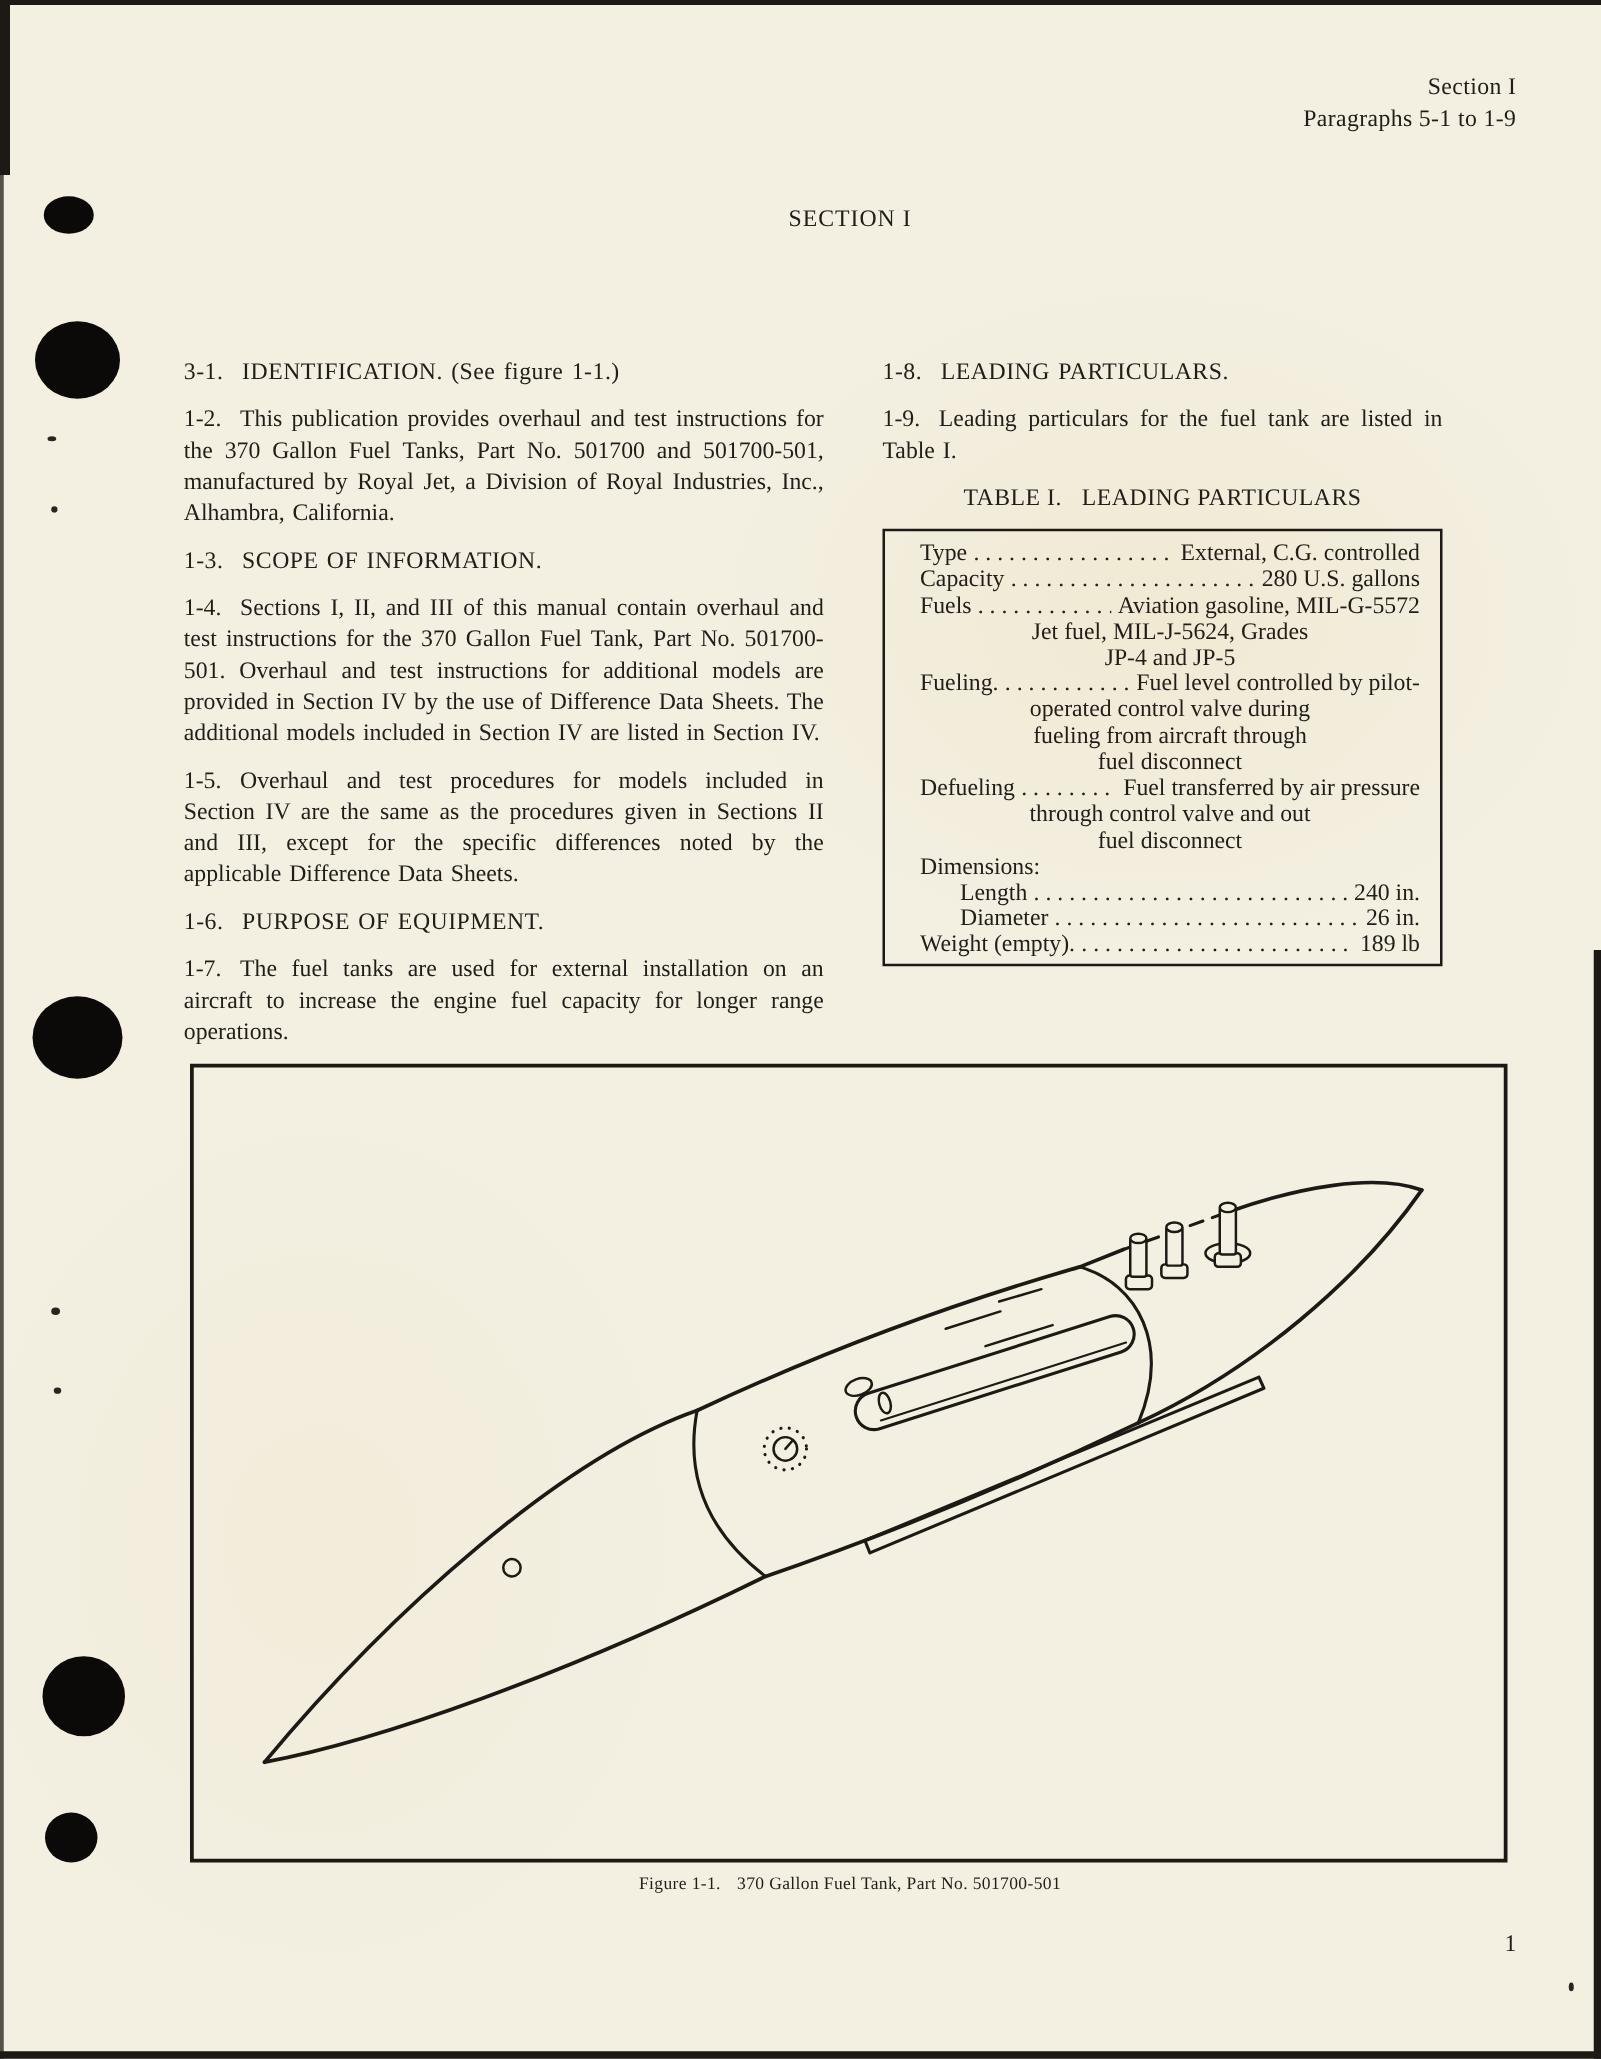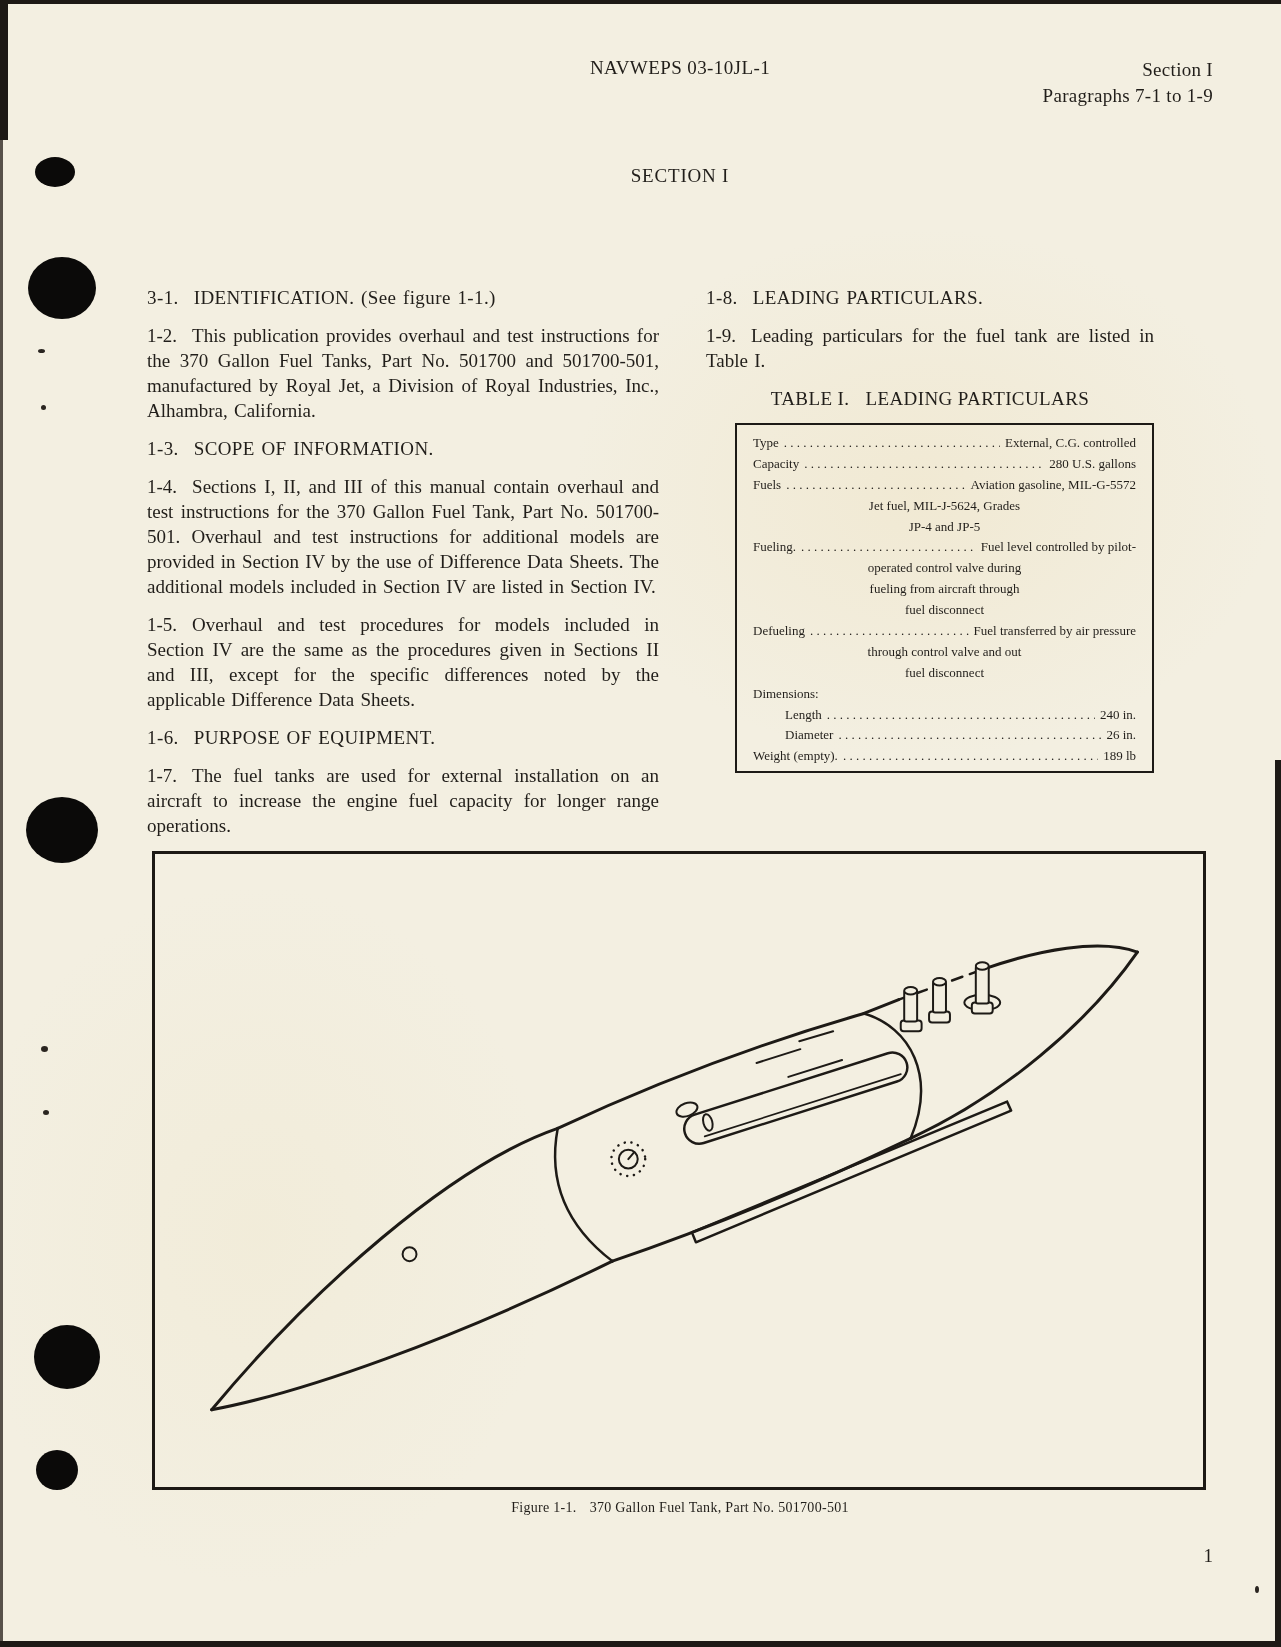--- a/index.html
+++ b/index.html
@@ -20,21 +20,21 @@
   .t-section{top:165px;}
   .t-intro{top:204px;}
   .col{position:absolute;top:280px;font-size:19px;line-height:25px;}
   .left-col{left:147px;width:512px;}
   .right-col{left:706px;width:448px;}
   .col p{margin:0 0 13px 0;text-align:justify;word-spacing:1.5px;}
   .col p.head{text-align:left;letter-spacing:.4px;margin:5px 0 13px 0;}
   .pnum{margin-right:15px;}
   .table-title{margin:12px 0 12px 0;text-align:center;font-size:19px;letter-spacing:.4px;white-space:nowrap;}
   .tt2{margin-left:16px;}
-  .tbox{border:2px solid #1d1a16;padding:8px 16px 4px 16px;font-size:13px;margin-left:29px;}
+  .tbox{border:2px solid #1d1a16;padding:8px 16px 4px 28px;font-size:19px;}
   .trow{display:flex;align-items:baseline;height:20.9px;line-height:20.9px;white-space:nowrap;}
   .trow.cont{justify-content:center;}
   .trow.ind{padding-left:32px;}
   .tl{flex:0 0 auto;}
   .td{flex:1 1 0;min-width:0;overflow:hidden;margin:0 5px;}
   .tr{flex:0 0 auto;}
   .figbox{position:absolute;left:152px;top:851px;width:1054px;height:639px;
           border:3px solid #1c1914;box-sizing:border-box;}
   .figbox svg{position:absolute;inset:0;width:100%;height:100%;}
   .caption{position:absolute;left:147px;top:1500px;width:1066px;text-align:center;
@@ -58,24 +58,23 @@
   <div class="hole" style="left:26px;top:797px;width:72px;height:66px;"></div>
   <div class="hole" style="left:34px;top:1325px;width:66px;height:64px;"></div>
   <div class="hole" style="left:36px;top:1450px;width:42px;height:40px;"></div>
 
   <div class="speck" style="left:38px;top:349px;width:7px;height:4px;"></div>
   <div class="speck" style="left:41px;top:405px;width:5px;height:5px;"></div>
   <div class="speck" style="left:41px;top:1046px;width:7px;height:6px;"></div>
   <div class="speck" style="left:43px;top:1110px;width:6px;height:5px;"></div>
   <div class="speck" style="left:1255px;top:1586px;width:4px;height:7px;"></div>
 
-  <div class="hdr-center">NAVWEPS 03-10JL-1</div>
   <div class="hdr-right">
     <div>Section I</div>
-    <div>Paragraphs 7-1 to 1-9</div>
+    <div>Paragraphs 5-1 to 1-9</div>
   </div>
 
   <div class="title-line t-section">SECTION I</div>
 
   <div class="col left-col">
     <p class="head"><span class="pnum">3-1.</span><span>IDENTIFICATION. (See figure 1-1.)</span></p>
     <p><span class="pnum">1-2.</span><span>This publication provides overhaul and test instructions for the 370 Gallon Fuel Tanks, Part No. 501700 and 501700-501, manufactured by Royal Jet, a Division of Royal Industries, Inc., Alhambra, California.</span></p>
     <p class="head"><span class="pnum">1-3.</span><span>SCOPE OF INFORMATION.</span></p>
     <p><span class="pnum">1-4.</span><span>Sections I, II, and III of this manual contain overhaul and test instructions for the 370 Gallon Fuel Tank, Part No. 501700-501. Overhaul and test instructions for additional models are provided in Section IV by the use of Difference Data Sheets. The additional models included in Section IV are listed in Section IV.</span></p>
     <p><span class="pnum">1-5.</span><span>Overhaul and test procedures for models included in Section IV are the same as the procedures given in Sections II and III, except for the specific differences noted by the applicable Difference Data Sheets.</span></p>

